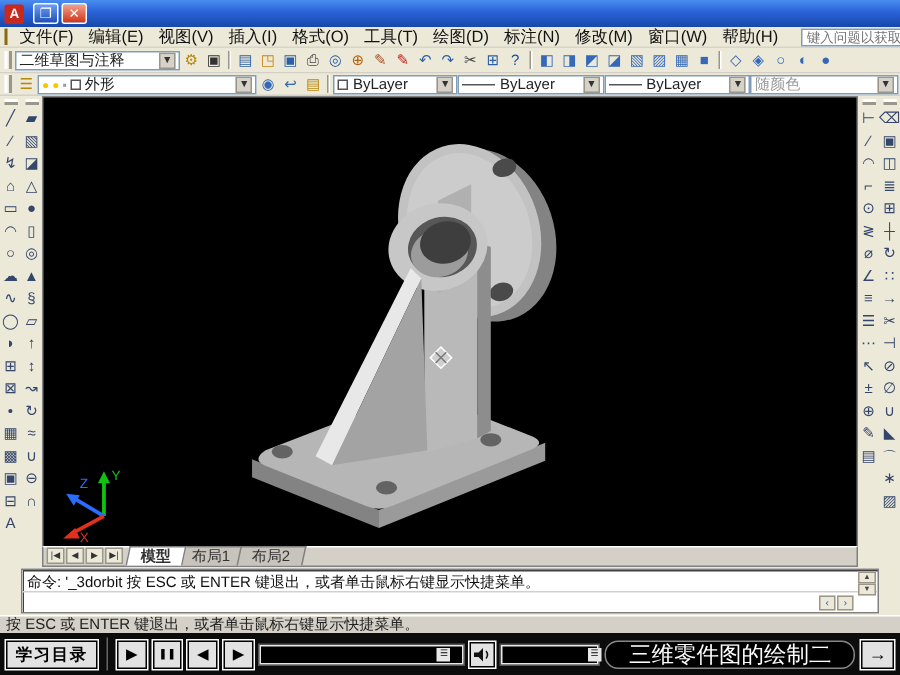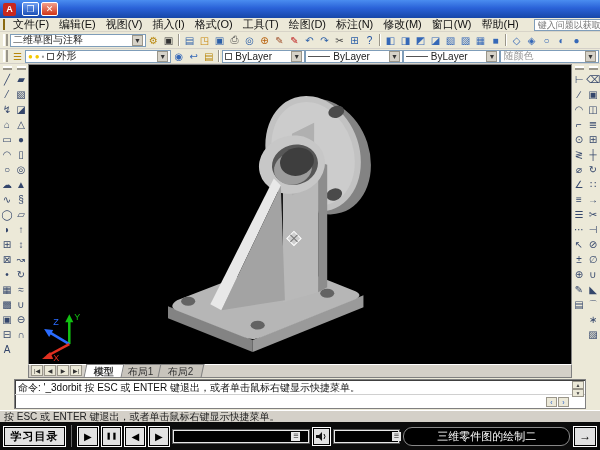--- a/index.html
+++ b/index.html
@@ -25,21 +25,21 @@
   .toolbar{display:flex;align-items:center;background:#ece9d8;border-bottom:1px solid #d4d0c8;padding:0 1px;}
   .tb1{height:17px;} .tb2{height:15px;}
   .grip{width:5px;height:80%;border-left:2px solid #fff;border-right:2px solid #9a968a;margin:0 2px;}
   .tsep{width:2px;height:80%;border-left:1px solid #9a968a;border-right:1px solid #fff;margin:0 2px;}
   .tbtn{width:15px;height:14px;display:flex;align-items:center;justify-content:center;
     font-size:10px;color:#34466b;flex:0 0 auto;cursor:default;}
   .dropdown{height:13px;background:#fff;border:1px solid #7f9db9;display:flex;align-items:center;
     font-size:10px;padding:0 2px;color:#222;white-space:nowrap;overflow:hidden;}
   .dd-arrow{margin-left:auto;width:11px;height:11px;background:#d6d2c8;border:1px solid #9a968a;
     font-size:7px;line-height:10px;text-align:center;color:#333;flex:0 0 auto;}
-  .ws-dd{width:136px;} .layer-dd{width:150px;} .color-dd{width:85px;} .lt-dd{width:100px;} .lw-dd{width:100px;} .ps-dd{width:101px;color:#999;}
+  .ws-dd{width:110px;} .layer-dd{width:150px;} .color-dd{width:85px;} .lt-dd{width:100px;} .lw-dd{width:100px;} .ps-dd{width:101px;color:#999;}
   .mini{font-size:8px;margin-right:2px;}
   .swatch{width:7px;height:7px;border:1px solid #555;background:#fff;margin-right:3px;flex:0 0 auto;}
   .lt-line{width:22px;height:0;border-top:1px solid #555;margin-right:3px;flex:0 0 auto;}
   
   .main{display:flex;height:314px;background:#ece9d8;}
   .side{display:flex;}
   .vcol{width:14px;display:flex;flex-direction:column;align-items:center;padding-top:2px;}
   .vcol .tbtn{width:13px;height:15px;}
   .vgrip{width:9px;height:4px;border-top:2px solid #fff;border-bottom:2px solid #9a968a;margin-bottom:2px;}
   .center{flex:1;display:flex;flex-direction:column;min-width:0;}
@@ -71,21 +71,21 @@
   .pbtn{background:#e2e2e2;border:1px solid #000;box-shadow:0 0 0 1px #fff;color:#000;
     display:flex;align-items:center;justify-content:center;cursor:default;}
   .toc{width:62px;height:19px;font-size:11px;font-weight:bold;letter-spacing:1px;}
   .psep{width:1px;height:22px;background:#666;margin:0 2px;}
   .transport{width:20px;height:19px;font-size:10px;font-weight:bold;}
   .slider{height:13px;background:#000;border:1px solid #e8e8e8;box-shadow:0 0 0 1px #555;position:relative;}
   .progress{width:138px;} .volume{width:66px;}
   .handle{position:absolute;top:1px;width:9px;height:9px;background:#e8e8e8;font-size:6px;line-height:9px;text-align:center;color:#000;}
   .speaker{width:18px;height:17px;}
   .lcd{width:170px;height:19px;background:#000;border:1px solid #888;border-radius:9px;
-    color:#fff;font-size:11px;display:flex;align-items:center;justify-content:center;white-space:nowrap;}
+    color:#fff;font-size:15px;display:flex;align-items:center;justify-content:center;white-space:nowrap;}
   .fwd{width:22px;height:19px;font-size:12px;font-weight:bold;margin-left:auto;}
 </style>
 </head>
 <body>
 
 <div class="titlebar">
   <div class="title-icon">A</div>
   <div class="winbtn btn-restore">❐</div>
   <div class="winbtn btn-close">✕</div>
 </div>

